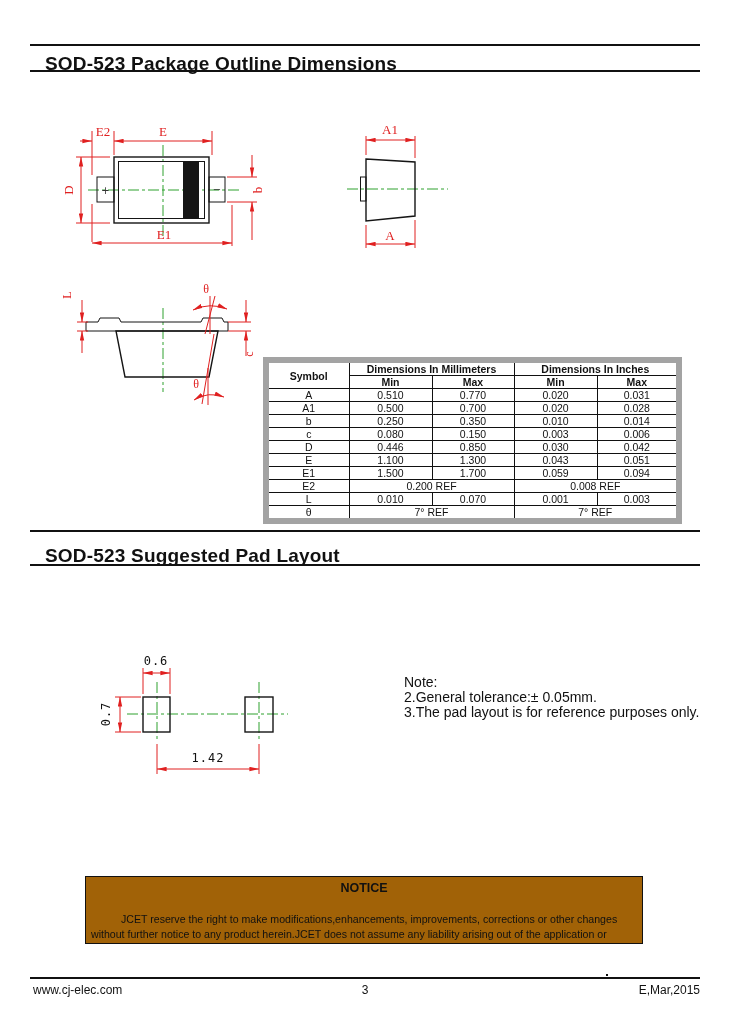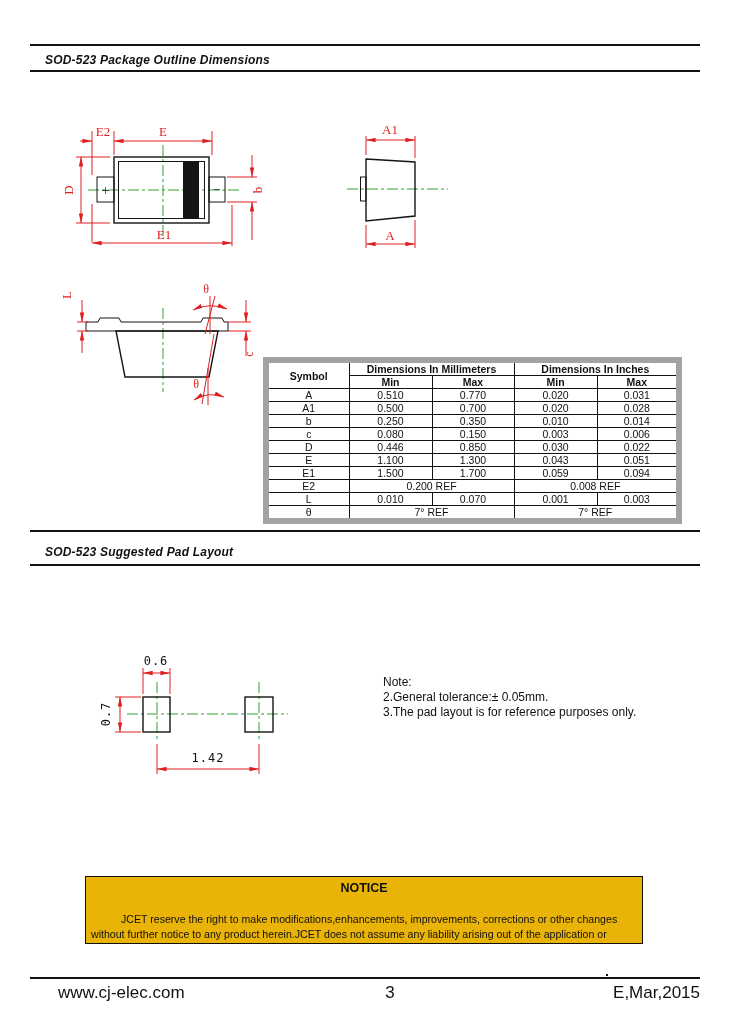--- a/index.html
+++ b/index.html
@@ -1,49 +1,49 @@
 <!DOCTYPE html>
 <html><head>
 <meta charset="utf-8">
 <style>
   * { margin:0; padding:0; box-sizing:border-box; }
   html,body { background:#ffffff; }
   body { width:730px; height:1032px; position:relative; font-family:"Liberation Sans",sans-serif; color:#111; overflow:hidden; }
   .abs { position:absolute; }
   .rule { position:absolute; left:30px; width:670px; height:2px; background:#111; }
-  .section-title { position:absolute; left:45px; font-size:12px; font-weight:bold; color:#111; letter-spacing:0.2px;font-style:italic; }
+  .section-title { position:absolute; left:45px; font-size:19px; font-weight:bold; color:#111; letter-spacing:0.2px; }
 
   
   table.dims { position:absolute; left:263px; top:357px; width:413px; border-collapse:collapse; table-layout:fixed; border:6px solid #a3a3a3; font-family:"Liberation Sans",sans-serif; }
   table.dims th, table.dims td { border:1px solid #111; text-align:center; vertical-align:middle; padding:0; font-size:10.5px; color:#111; }
   table.dims th { height:10px; font-weight:bold; }
   table.dims td { height:12.6px; font-weight:normal; }
 
   
   svg text { user-select:none; }
   .r  { stroke:#e02020; stroke-width:1; fill:none; }
   .k  { stroke:#151515; stroke-width:1.4; fill:none; }
   .k2 { stroke:#151515; stroke-width:1;   fill:none; }
   .g  { stroke:#2fa12f; stroke-width:1; fill:none; stroke-dasharray:11 3 3 3; }
   .dimtxt  { fill:#e02020; font-family:"Liberation Serif",serif; font-size:13px; }
   .dimtxt2 { fill:#e02020; font-family:"Liberation Serif",serif; font-size:12px; }
   .padtxt  { fill:#111111; font-family:"DejaVu Sans Mono",monospace; font-size:12px; letter-spacing:1px; }
   .pm { fill:#333; font-family:"DejaVu Sans",sans-serif; font-size:10px; }
 
   
-  .note { position:absolute; left:383px; top:675px; font-size:12px; line-height:15px; color:#111; }
-
-  
-  .notice { position:absolute; left:85px; top:876px; width:558px; height:68px; border:1.5px solid #111; background:#eab308; }
+  .note { position:absolute; left:404px; top:675px; font-size:14px; line-height:15px; color:#111; }
+
+  
+  .notice { position:absolute; left:85px; top:876px; width:558px; height:68px; border:1.5px solid #111; background:#a16207; }
   .notice-title { text-align:center; font-weight:bold; font-size:12.5px; margin-top:4px; }
   .notice-line { font-size:10.6px; line-height:15px; padding:0 5px; white-space:nowrap; }
   .notice-line.first { text-indent:30px; margin-top:17px; }
 
   
-  .footer-text { position:absolute; top:983px; font-size:17px; color:#111;margin-left:25px; }
+  .footer-text { position:absolute; top:983px; font-size:12px; color:#111; }
   .dot { position:absolute; left:606px; top:974px; width:2px; height:2px; background:#111; }
 </style>
 </head>
 <body>
 
 <svg width="0" height="0" class="abs" aria-hidden="true">
   <defs>
     <marker id="aE" viewBox="0 0 10 5" refX="9.6" refY="2.5" markerWidth="10" markerHeight="5" markerUnits="userSpaceOnUse" orient="auto">
       <path d="M0,0.3 L10,2.5 L0,4.7 Z" fill="#e02020"></path>
     </marker>
@@ -185,21 +185,21 @@
         <td colspan="1">0.080</td>
         <td colspan="1">0.150</td>
         <td colspan="1">0.003</td>
         <td colspan="1">0.006</td>
       </tr>
       <tr>
         <td colspan="1">D</td>
         <td colspan="1">0.446</td>
         <td colspan="1">0.850</td>
         <td colspan="1">0.030</td>
-        <td colspan="1">0.022</td>
+        <td colspan="1">0.042</td>
       </tr>
       <tr>
         <td colspan="1">E</td>
         <td colspan="1">1.100</td>
         <td colspan="1">1.300</td>
         <td colspan="1">0.043</td>
         <td colspan="1">0.051</td>
       </tr>
       <tr>
         <td colspan="1">E1</td>

